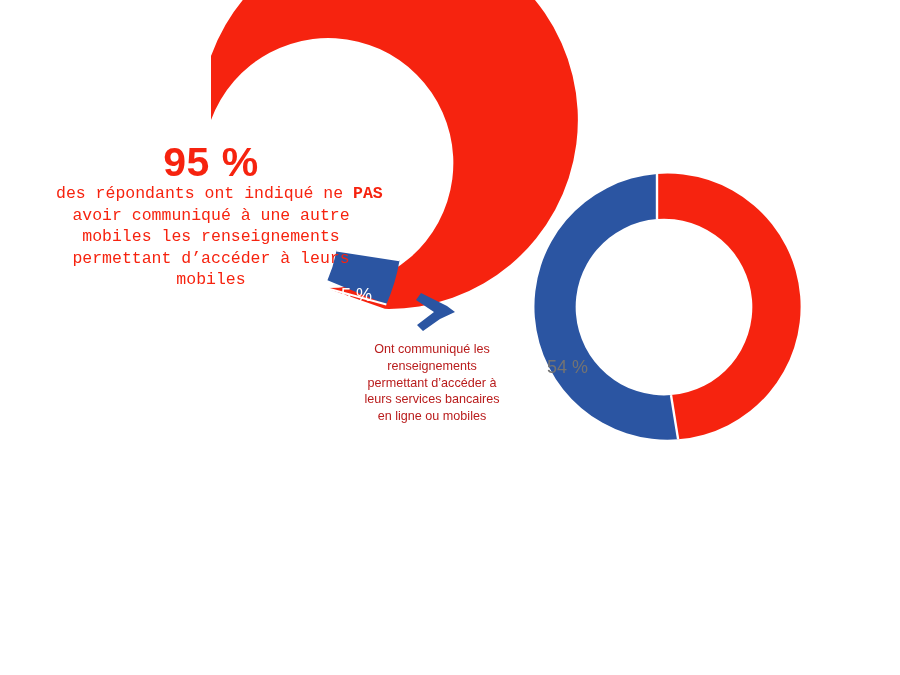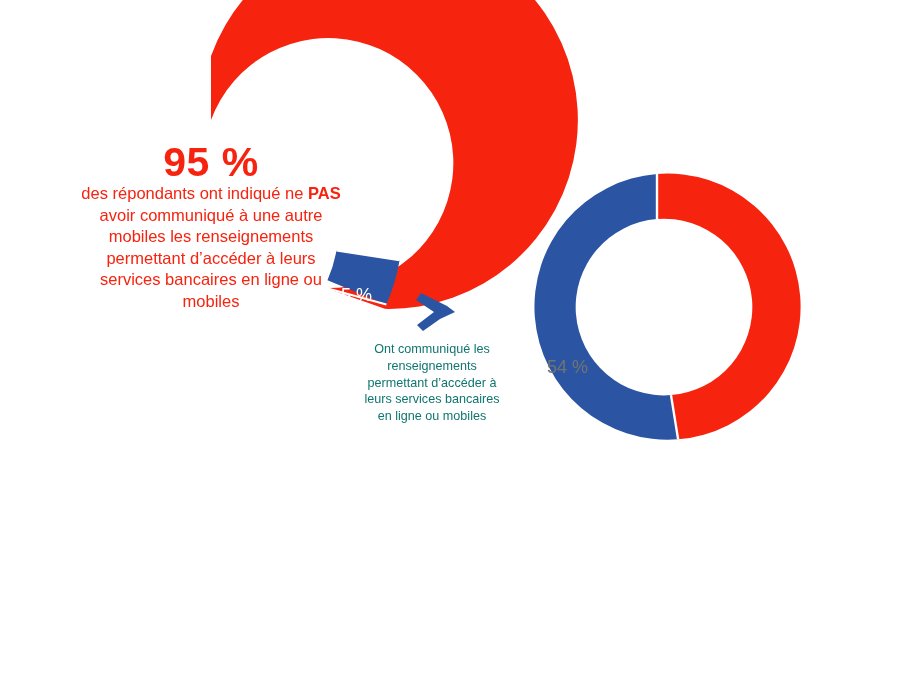--- a/index.html
+++ b/index.html
@@ -45,20 +45,21 @@
     color: #F6230F;
     line-height: 21.5px;
     margin-top: 2px;
   }
   .left-body .bold {
     font-weight: bold;
   }
   .left-body .line {
     display: block;
     white-space: nowrap;
+    font-family: Liberation Mono, monospace;
   }
 
   
   .label-5pct {
     position: absolute;
     left: 341px;
     top: 285px;
     font-size: 18px;
     color: #ffffff;
     z-index: 6;
@@ -78,21 +79,21 @@
 
   
   .callout-caption {
     position: absolute;
     left: 356px;
     top: 341px;
     width: 152px;
     text-align: center;
     font-size: 12.6px;
     line-height: 16.8px;
-    color: #0f766e;
+    color: #b91c1c;
     z-index: 7;
   }
   .callout-caption .line {
     display: block;
     white-space: nowrap;
   }
 </style>
 </head>
 <body>
 
@@ -139,21 +140,20 @@
   </g>
 </svg>
 
 <div class="left-center-text">
   <div class="left-big-pct">95 %</div>
   <div class="left-body">
     <span class="line"><span>des répondants ont indiqué ne </span><span class="bold">PAS</span></span>
     <span class="line">avoir communiqué à une autre</span>
     <span class="line">mobiles les renseignements</span>
     <span class="line">permettant d’accéder à leurs</span>
-    <span class="line">services bancaires en ligne ou</span>
     <span class="line">mobiles</span>
   </div>
 </div>
 
 <div class="label-5pct">5 %</div>
 
 <div class="callout-caption">
   <span class="line">Ont communiqué les</span>
   <span class="line">renseignements</span>
   <span class="line">permettant d’accéder à</span>

